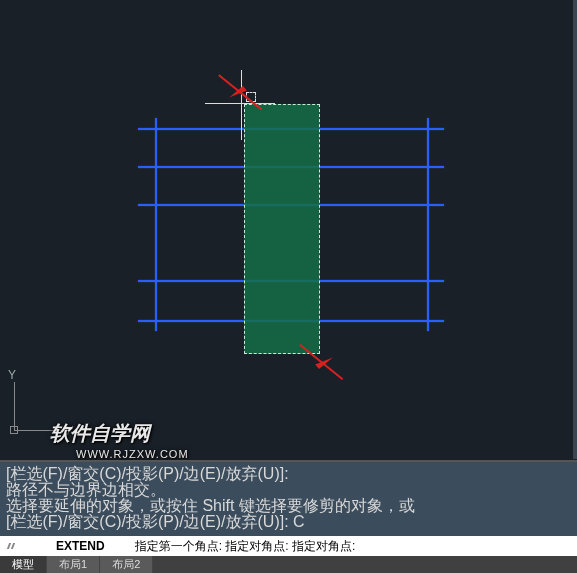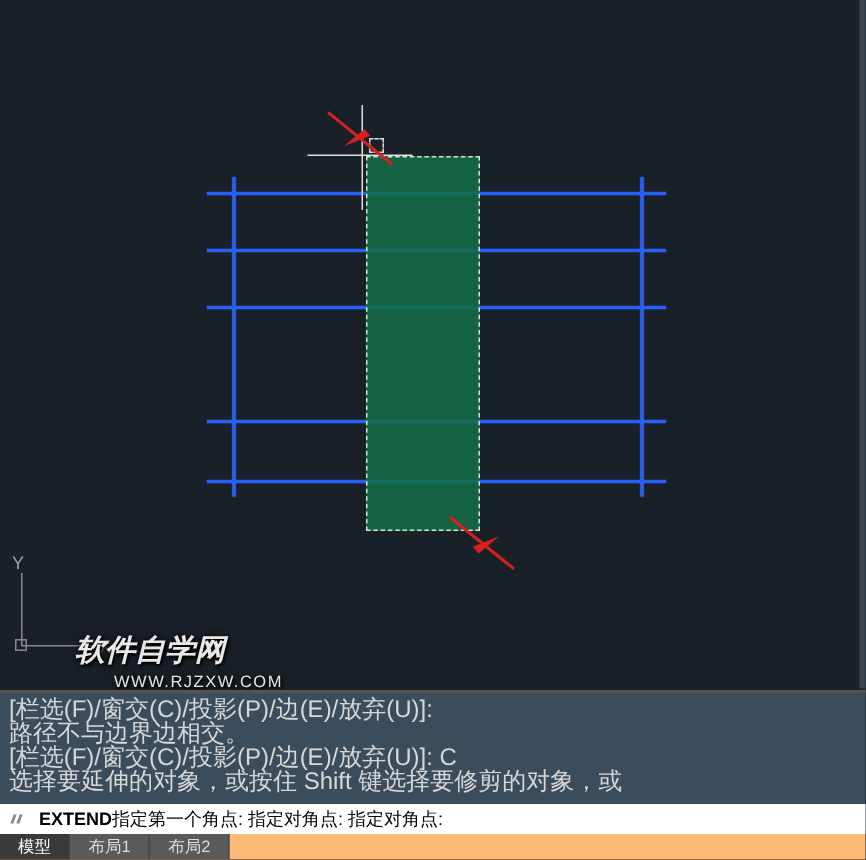--- a/index.html
+++ b/index.html
@@ -129,38 +129,39 @@
   position: absolute;
   left: 0; right: 0;
   top: 536px;
   height: 20px;
   background: #ffffff;
   color: #000;
   padding: 2px 6px;
   font-size: 12px;
   display: flex;
   align-items: center;
+  gap: 30px;
 }
 .cmd-input .icon {
   width: 14px; height: 6px;
   margin-right: 6px;
   position: relative;
 }
 .cmd-input .icon::before, .cmd-input .icon::after {
   content: ""; position: absolute; width: 2px; height: 6px; background: #888;
 }
 .cmd-input .icon::before { left: 2px; top: 0; transform: skewX(-20deg);}
 .cmd-input .icon::after { left: 6px; top: 0; transform: skewX(-20deg);}
 .cmd-input b { font-weight: bold; color: #000; }
 .tabbar {
   position: absolute;
   left: 0; right: 0;
   top: 556px;
   height: 17px;
-  background: #fdba74;
+  background: #404040;
   display: flex;
   align-items: stretch;
 }
 .tab {
   padding: 1px 12px;
   font-size: 11px;
   color: #ddd;
   background: #5a5a5a;
   border-right: 1px solid #444;
   display: flex;
@@ -210,22 +211,22 @@
     <span class="big">软件自学网</span><br>
     <span class="small">WWW.RJZXW.COM</span>
   </div>
 
   <div class="right-rail"></div>
 </div>
 
 <div class="commandwin">
   <div class="line">[栏选(F)/窗交(C)/投影(P)/边(E)/放弃(U)]:</div>
   <div class="line">路径不与边界边相交。</div>
+  <div class="line">选择要延伸的对象，或按住 Shift 键选择要修剪的对象，或</div>
   <div class="line">[栏选(F)/窗交(C)/投影(P)/边(E)/放弃(U)]:   C</div>
-  <div class="line">选择要延伸的对象，或按住 Shift 键选择要修剪的对象，或</div>
 </div>
 
 <div class="cmd-input">
   <span class="icon"></span>
   <b>EXTEND</b>
   <span> 指定第一个角点: 指定对角点: 指定对角点:</span>
 </div>
 
 <div class="tabbar">
   <div class="tab active">模型</div>

